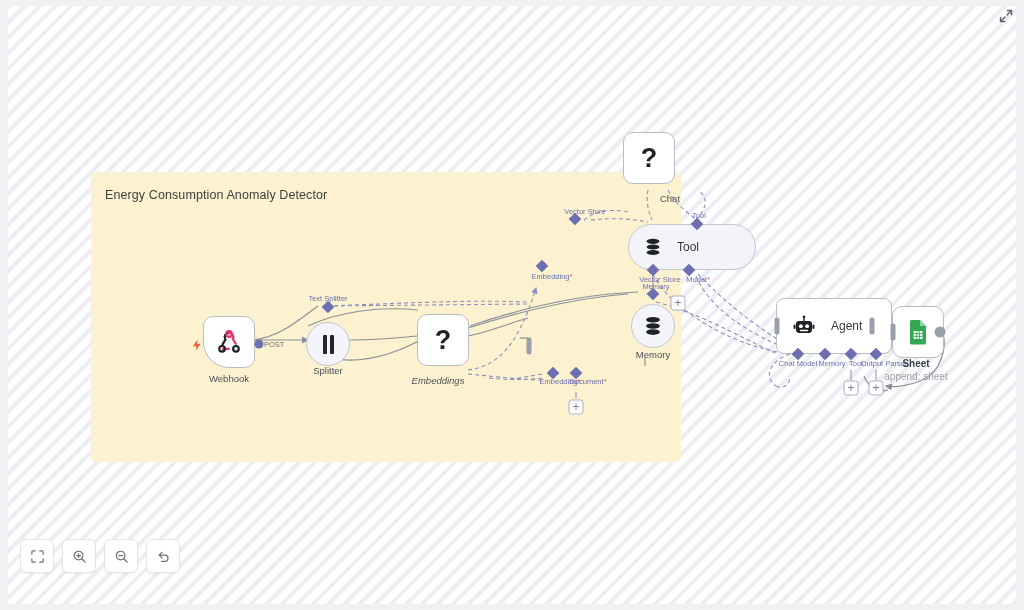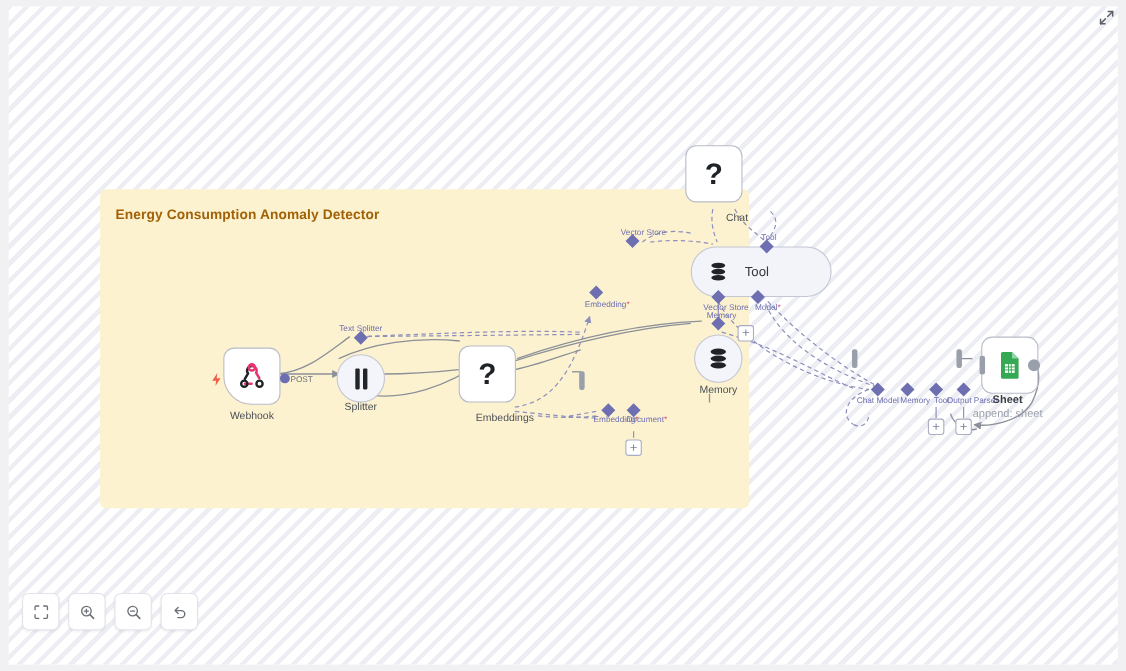--- a/index.html
+++ b/index.html
@@ -37,22 +37,22 @@
     position: absolute;
     left: 83px; top: 166px;
     width: 590px; height: 290px;
     background: #fdf2d0;
     border-radius: 5px;
   }
   #sticky-title {
     position: absolute;
     left: 14px; top: 16px;
     font-size: 12.5px;
-    font-weight: bold;
-    color: #a16207;
+    font-weight: normal;
+    color: #404040;
     letter-spacing: 0.1px;
   }
 
   
   #edges {
     position: absolute;
     left: 0; top: 0;
     width: 1008px; height: 598px;
     pointer-events: none;
   }
@@ -327,21 +327,21 @@
           <i></i>
         </span>
     </div>
     <div class="port-diamond" style="left:320px; top:301px;"></div>
     <div class="port-label" style="left:320px; top:288px;">Text Splitter</div>
     <div class="node-label" style="left:320px; top:359px;">Splitter</div>
 
     <div class="node node-sq" style="left:409px; top:308px;">
       <span class="icon-q">?</span>
     </div>
-    <div class="node-label" style="left:451px; top:369px;">Embeddings</div>
+    <div class="node-label" style="left:430px; top:369px;font-style:italic;">Embeddings</div>
 
     <div class="node node-sq" style="left:615px; top:126px;">
       <span class="icon-q">?</span>
     </div>
     <div class="node-label" style="left:662px; top:187px;">Chat</div>
 
     <div class="port-diamond" style="left:567px; top:213px;"></div>
     <div class="port-label" style="left:577px; top:201px;">Vector Store</div>
     <div class="port-diamond" style="left:534px; top:260px;"></div>
     <div class="port-label" style="left:544px; top:266px;"><span>Embedding</span><span class="req">*</span></div>
@@ -373,20 +373,33 @@
       <svg width="22" height="22" viewBox="0 0 24 24">
         <ellipse cx="12" cy="5.2" rx="7.6" ry="3.1" fill="#1f2327"></ellipse>
         <ellipse cx="12" cy="12" rx="7.6" ry="3.1" fill="#1f2327"></ellipse>
         <ellipse cx="12" cy="18.6" rx="7.6" ry="3.1" fill="#1f2327"></ellipse>
       </svg>
     </div>
     <div class="port-diamond" style="left:645px; top:288px;"></div>
     <div class="port-label" style="left:648px; top:276px;">Memory</div>
     <div class="node-label" style="left:645px; top:343px;">Memory</div>
 
+    <div class="node node-wide" style="left:768px; top:292px; width:116px;">
+      <svg width="22" height="22" viewBox="0 0 24 24">
+        <rect x="3.2" y="6.5" width="17.6" height="13" rx="3.4" fill="#1f2327"></rect>
+        <circle cx="8.6" cy="12.2" r="2.1" fill="#ffffff"></circle>
+        <circle cx="15.4" cy="12.2" r="2.1" fill="#ffffff"></circle>
+        <rect x="7.5" y="16.1" width="9" height="1.7" rx="0.8" fill="#ffffff"></rect>
+        <rect x="11.2" y="2.4" width="1.6" height="4" fill="#1f2327"></rect>
+        <circle cx="12" cy="2" r="1.5" fill="#1f2327"></circle>
+        <rect x="0.6" y="10.4" width="2.2" height="5" rx="1.1" fill="#1f2327"></rect>
+        <rect x="21.2" y="10.4" width="2.2" height="5" rx="1.1" fill="#1f2327"></rect>
+      </svg>
+      <span class="wide-text">Agent</span>
+    </div>
     <div class="port-bar" style="left:769px; top:320px;"></div>
     <div class="port-bar" style="left:864px; top:320px;"></div>
     <div class="port-diamond" style="left:790px; top:348px;"></div>
     <div class="port-label" style="left:790px; top:353px;text-align:center;">Chat Model</div>
     <div class="port-diamond" style="left:817px; top:348px;"></div>
     <div class="port-label" style="left:824px; top:353px;">Memory</div>
     <div class="port-diamond" style="left:843px; top:348px;"></div>
     <div class="port-label" style="left:848px; top:353px;">Tool</div>
     <div class="port-diamond" style="left:868px; top:348px;"></div>
     <div class="port-label" style="left:876px; top:353px;">Output Parser</div>

